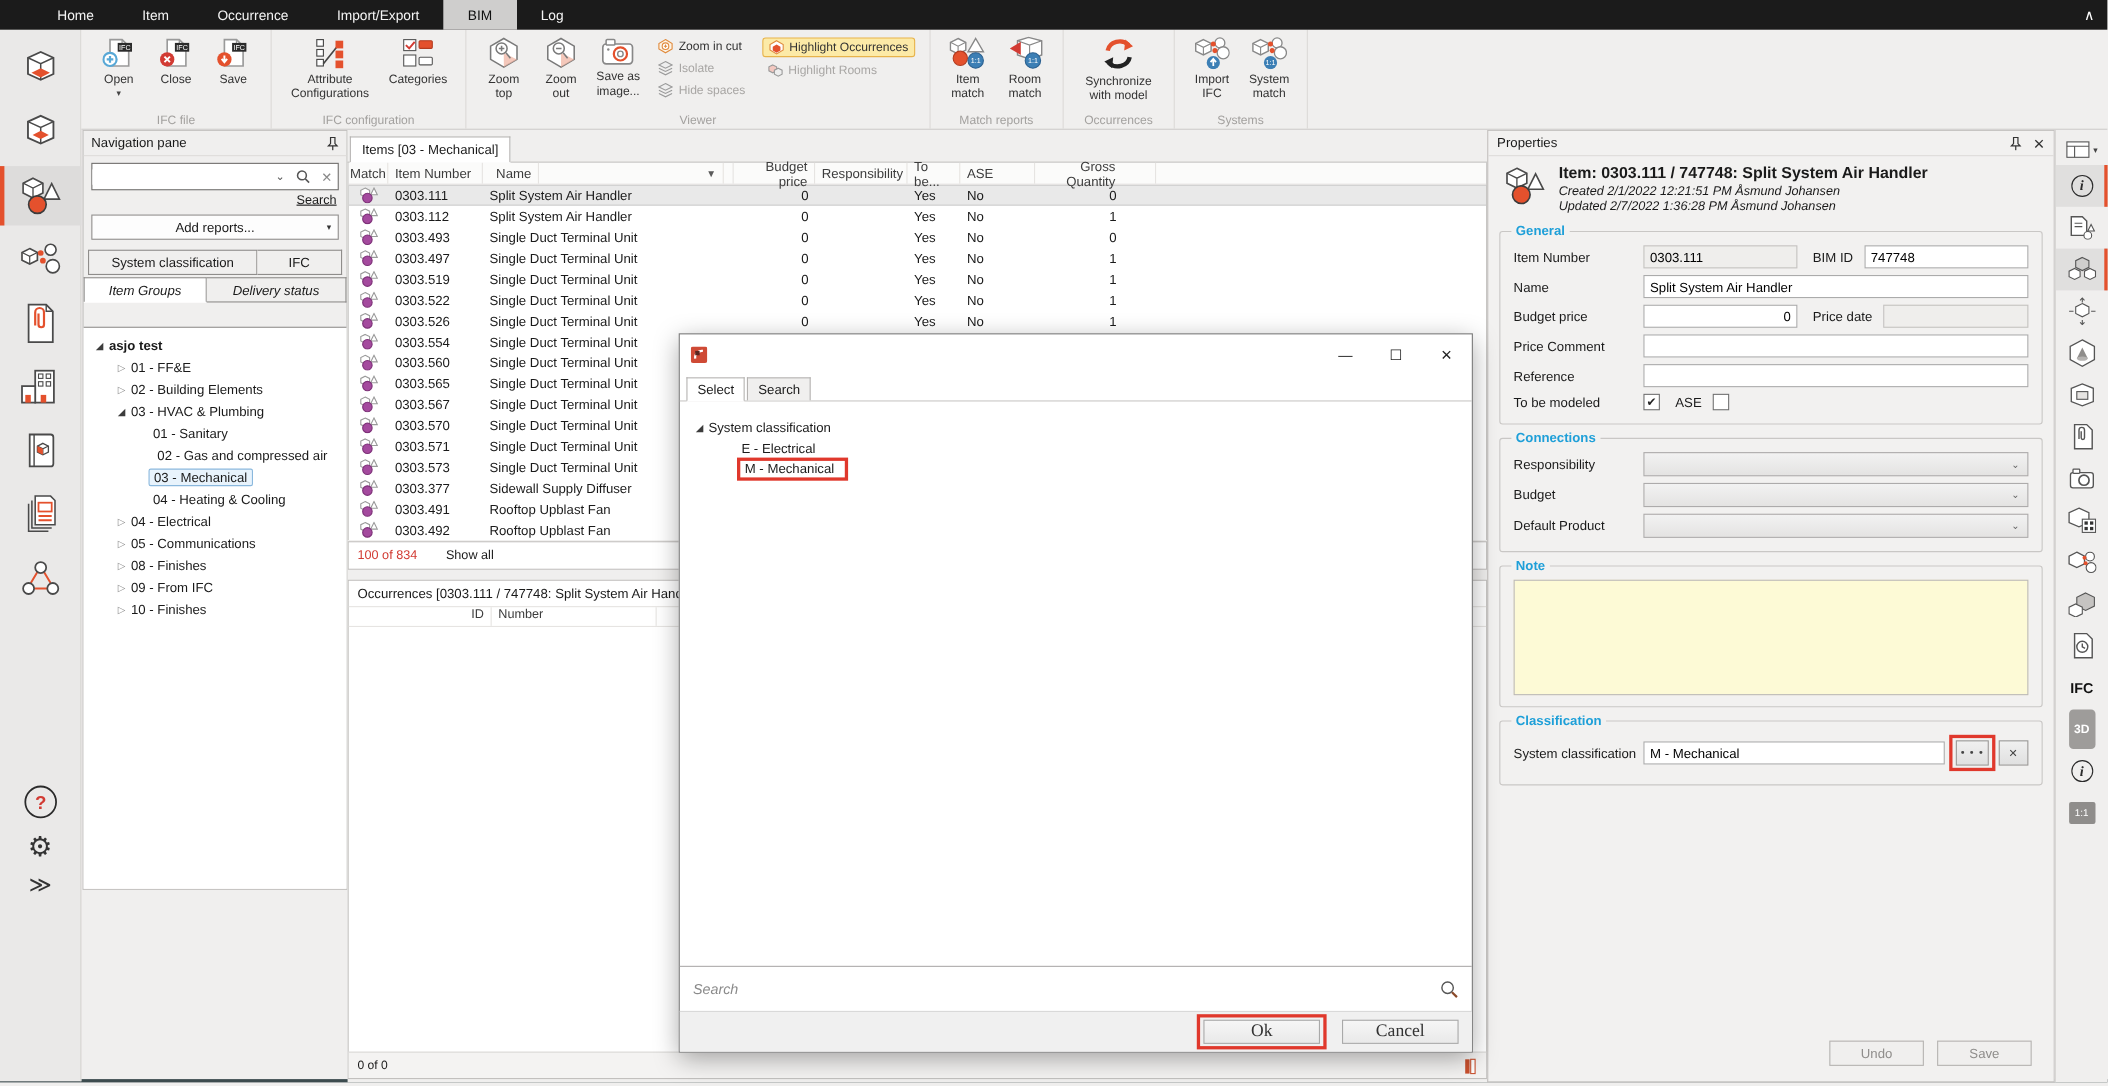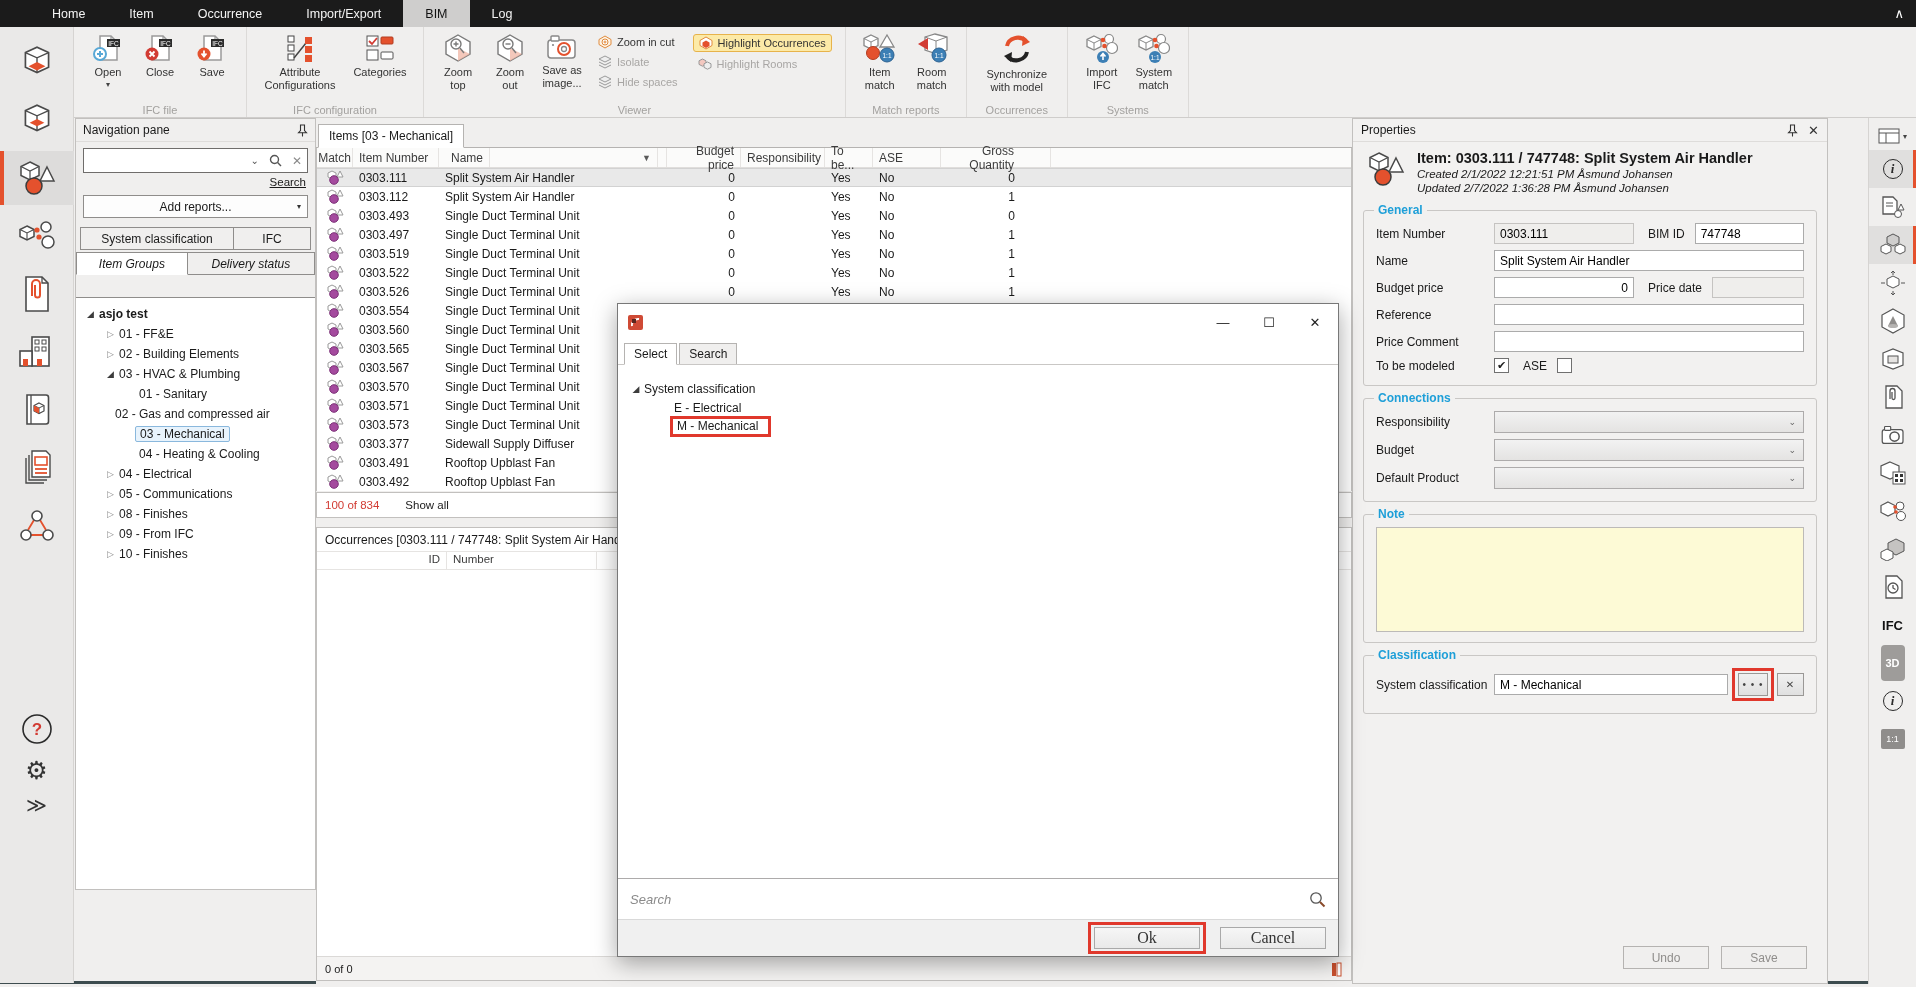--- a/index.html
+++ b/index.html
@@ -23,21 +23,21 @@
   .rgroup{position:relative;display:flex;align-items:flex-start;padding:4px 8px 16px;border-right:1px solid #dcdad8;}
   .rgroup-label{position:absolute;bottom:1px;left:0;right:0;text-align:center;font-size:11px;color:#a3a19f;}
   .rbtn{display:flex;flex-direction:column;align-items:center;margin:0 3px;min-width:46px;padding-top:2px;}
   .rbtn .lbl{font-size:11px;color:#333;text-align:center;line-height:1.15;margin-top:3px;white-space:pre-line;}
   .rbtn .caret{font-size:8px;color:#444;margin-top:1px;}
   .rstack{display:flex;flex-direction:column;gap:4px;margin:3px 5px 0;}
   .rsmall{display:flex;align-items:center;gap:5px;font-size:11px;color:#333;padding:1px 5px;border-radius:3px;}
   .rsmall.disabled{color:#a8a6a4;}
   .rsmall.highlight{background:#fceaa7;border:1px solid #e7b34b;}
   
-  .nav-pane{position:absolute;left:75px;top:118px;width:241px;height:772px;background:#f0efee;border:1px solid #c2c0be;z-index:3;}
+  .nav-pane{position:absolute;left:75px;top:118px;width:241px;height:691px;background:#f0efee;border:1px solid #c2c0be;z-index:3;}
   .nav-header{height:23px;display:flex;align-items:center;justify-content:space-between;padding:0 7px;font-size:12px;border-bottom:1px solid #dedcda;}
   .nav-search-wrap{padding:6px 7px 0;}
   .nav-search{height:25px;background:#fff;border:1px solid #6f6d6b;display:flex;align-items:center;}
   .nav-search input{flex:1;border:none;outline:none;font-size:12px;padding:0 5px;min-width:0;font-family:"Liberation Sans",sans-serif;}
   .ns-ico{padding:0 5px;color:#555;font-size:10px;display:flex;align-items:center;}
   .nav-search-link{display:block;text-align:right;padding:3px 9px 0;font-size:11.5px;text-decoration:underline;color:#1a1a1a;}
   .add-filter{margin:7px 7px 0;height:23px;background:#fdfdfd;border:1px solid #8f8d8b;display:flex;align-items:center;justify-content:center;position:relative;font-size:12px;}
   .add-filter .caret{position:absolute;right:6px;font-size:8px;color:#333;}
   .nav-tabs{display:flex;margin-top:9px;}
   .ntab{flex:1;height:23px;display:flex;align-items:center;justify-content:center;font-size:12px;background:#f0efee;border:1px solid #8f8d8b;border-left:none;}
@@ -75,21 +75,21 @@
   .irow .c-match{display:flex;justify-content:center;}
   .items-count{position:absolute;top:374px;left:0;width:1036px;height:26px;background:#fff;border:1px solid #c2c0be;display:flex;align-items:center;gap:26px;padding-left:8px;font-size:11.5px;}
   .count-red{color:#d23b33;}
   .occ{position:absolute;top:409px;left:0;width:1036px;bottom:3px;background:#fff;border:1px solid #c2c0be;}
   .occ-title{height:24px;display:flex;align-items:center;padding:0 8px;font-size:12px;border-bottom:1px solid #e6e4e2;white-space:nowrap;overflow:hidden;}
   .occ-head{display:flex;height:18px;font-size:11.5px;color:#3c3c3c;border-bottom:1px solid #e6e4e2;}
   .occ-id{width:130px;text-align:right;padding:1px 6px;border-right:1px solid #e6e4e2;}
   .occ-number{width:150px;padding:1px 6px;border-right:1px solid #e6e4e2;}
   .occ-status{position:absolute;bottom:0;left:0;right:0;height:24px;background:#f4f3f2;border-top:1px solid #dbd9d7;display:flex;align-items:center;justify-content:space-between;padding:0 8px;font-size:11px;}
   
-  .props{position:absolute;left:1352px;top:118px;width:476px;height:866px;background:#f2f1f0;border:1px solid #c2c0be;z-index:3;}
+  .props{position:absolute;left:1352px;top:118px;width:516px;height:866px;background:#f2f1f0;border:1px solid #c2c0be;z-index:3;}
   .props-header{height:23px;display:flex;align-items:center;justify-content:space-between;padding:0 8px;border-bottom:1px solid #dedcda;font-size:12px;}
   .ph-icons{display:flex;align-items:center;gap:10px;color:#333;}
   .props-title{display:flex;gap:10px;padding:8px 12px 4px;}
   .pt-text .t1{font-size:14.5px;font-weight:bold;}
   .pt-text .t2{font-size:11.5px;font-style:italic;margin-top:2px;}
   .groupbox{position:relative;margin:12px 10px 0;border:1px solid #c9c7c5;border-radius:3px;padding:12px 12px 10px;}
   .groupbox .gb-label{position:absolute;top:-8px;left:10px;background:#f2f1f0;padding:0 4px;color:#1e9fd8;font-weight:bold;font-size:12px;}
   .frow{display:flex;align-items:center;margin-bottom:6px;}
   .flabel{width:118px;flex:none;font-size:12px;}
   .flabel2{flex:none;font-size:12px;padding:0 10px 0 14px;}
@@ -515,21 +515,21 @@
         <span class="tree-label">02 - Building Elements</span>
       </div>
       <div class="tree-row expanded" style="padding-left: 26px;">
         <span class="tw"></span>
         <span class="tree-label">03 - HVAC &amp; Plumbing</span>
       </div>
       <div class="tree-row leaf" style="padding-left: 46px;">
         <span class="tw"></span>
         <span class="tree-label">01 - Sanitary</span>
       </div>
-      <div class="tree-row leaf" style="padding-left: 22px;">
+      <div class="tree-row leaf" style="padding-left: 50px;">
         <span class="tw"></span>
         <span class="tree-label">02 - Gas and compressed air</span>
       </div>
       <div class="tree-row selected leaf" style="padding-left: 46px;">
         <span class="tw"></span>
         <span class="tree-label">03 - Mechanical</span>
       </div>
       <div class="tree-row leaf" style="padding-left: 46px;">
         <span class="tw"></span>
         <span class="tree-label">04 - Heating &amp; Cooling</span>
@@ -911,25 +911,25 @@
       <span class="flabel">Name</span>
       <input class="tbox grow" value="Split System Air Handler" style="">
     </div>
     <div class="frow">
       <span class="flabel">Budget price</span>
       <input class="tbox num" style="width: 140px;" value="0">
       <span class="flabel2">Price date</span>
       <input class="tbox ro grow" value="" style="">
     </div>
     <div class="frow">
+      <span class="flabel">Price Comment</span>
+      <input class="tbox grow" value="" style="">
+    </div>
+    <div class="frow">
       <span class="flabel">Reference</span>
-      <input class="tbox grow" value="" style="">
-    </div>
-    <div class="frow">
-      <span class="flabel">Price Comment</span>
       <input class="tbox grow" value="" style="">
     </div>
     <div class="frow" style="margin-bottom:2px;">
       <span class="flabel">To be modeled</span>
       <span class="cb">
           <span>✔</span>
         </span>
       <span class="flabel2">ASE</span>
       <span class="cb">
           <span></span>

